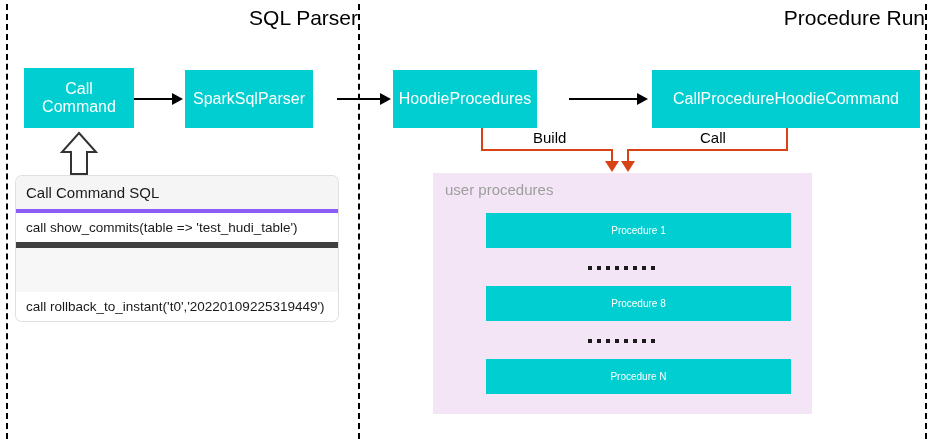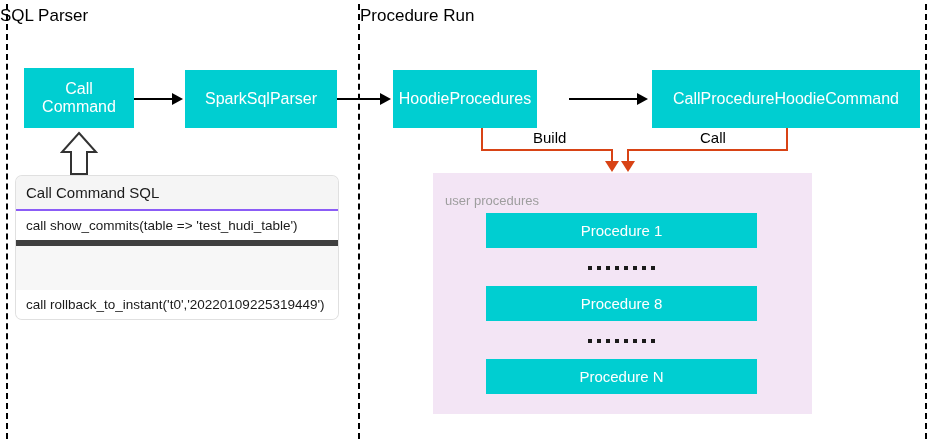--- a/index.html
+++ b/index.html
@@ -23,42 +23,42 @@
     height: 435px;
     width: 0;
     border-left: 2px dashed #000000;
   }
   #divider-left  { left: 6px; }
   #divider-mid   { left: 358px; }
   #divider-right { left: 925px; }
 
   .section-title {
     position: absolute;
-    font-size: 17px;
+    font-size: 21px;
     color: #000000;
-    text-align: left;
+    text-align: right;
     white-space: nowrap;
   }
   #title-sql  { left: 0px;   top: 6px;  width: 358px; }
   #title-proc { left: 360px; top: 6px;  width: 565px; }
 
   .node {
     position: absolute;
     background: #00ced1;
     color: #ffffff;
     display: flex;
     align-items: center;
     justify-content: center;
     text-align: center;
     font-size: 16px;
     line-height: 1.15;
     box-sizing: border-box;
   }
   #node-call-command   { left: 24px;  top: 68px;  width: 110px; height: 60px; }
-  #node-spark-parser   { left: 185px; top: 70px;  width: 152px; height: 58px; }
+  #node-spark-parser   { left: 185px; top: 70px;  width: 128px; height: 58px; }
   #node-hoodie-proc    { left: 393px; top: 70px;  width: 144px; height: 58px; }
   #node-call-proc-cmd  { left: 652px; top: 70px;  width: 268px; height: 58px; }
 
   .arrow-line {
     position: absolute;
     height: 0;
     border-top: 2px solid #000000;
   }
   .arrow-head {
     position: absolute;
@@ -92,21 +92,21 @@
     background: #f7f7f7;
     box-shadow: 0 0 0 1px #e0e0e0;
     overflow: hidden;
     font-size: 13.5px;
     color: #1a1a1a;
   }
   .sql-header {
     padding: 8px 10px;
     background: #f5f5f5;
     font-size: 15px;
-    border-bottom: 2px solid #8b5cf6;
+    border-bottom: 4px solid #8b5cf6;
   }
   .sql-row {
     padding: 7px 10px;
     background: #ffffff;
     border-bottom: 6px solid #404040;
   }
   .sql-row:last-child { border-bottom: none; margin-top: 44px; }
 
   .orange-seg {
     position: absolute;
@@ -134,35 +134,35 @@
     position: absolute;
     left: 433px;
     top: 173px;
     width: 379px;
     height: 241px;
     background: #f3e5f5;
   }
   .proc-panel-label {
     position: absolute;
     left: 12px;
-    top: 20px;
-    font-size: 13px;
+    top: 8px;
+    font-size: 15px;
     color: #9e9e9e;
   }
   .proc-box {
     position: absolute;
     left: 53px;
-    width: 271px;
+    width: 305px;
     height: 35px;
     background: #00ced1;
     color: #ffffff;
     display: flex;
     align-items: center;
     justify-content: center;
-    font-size: 15px;
+    font-size: 10px;
   }
   #proc-1 { top: 40px; }
   #proc-2 { top: 113px; }
   #proc-3 { top: 186px; }
 
   .ellipsis-dots {
     position: absolute;
     left: 53px;
     width: 271px;
     height: 10px;

